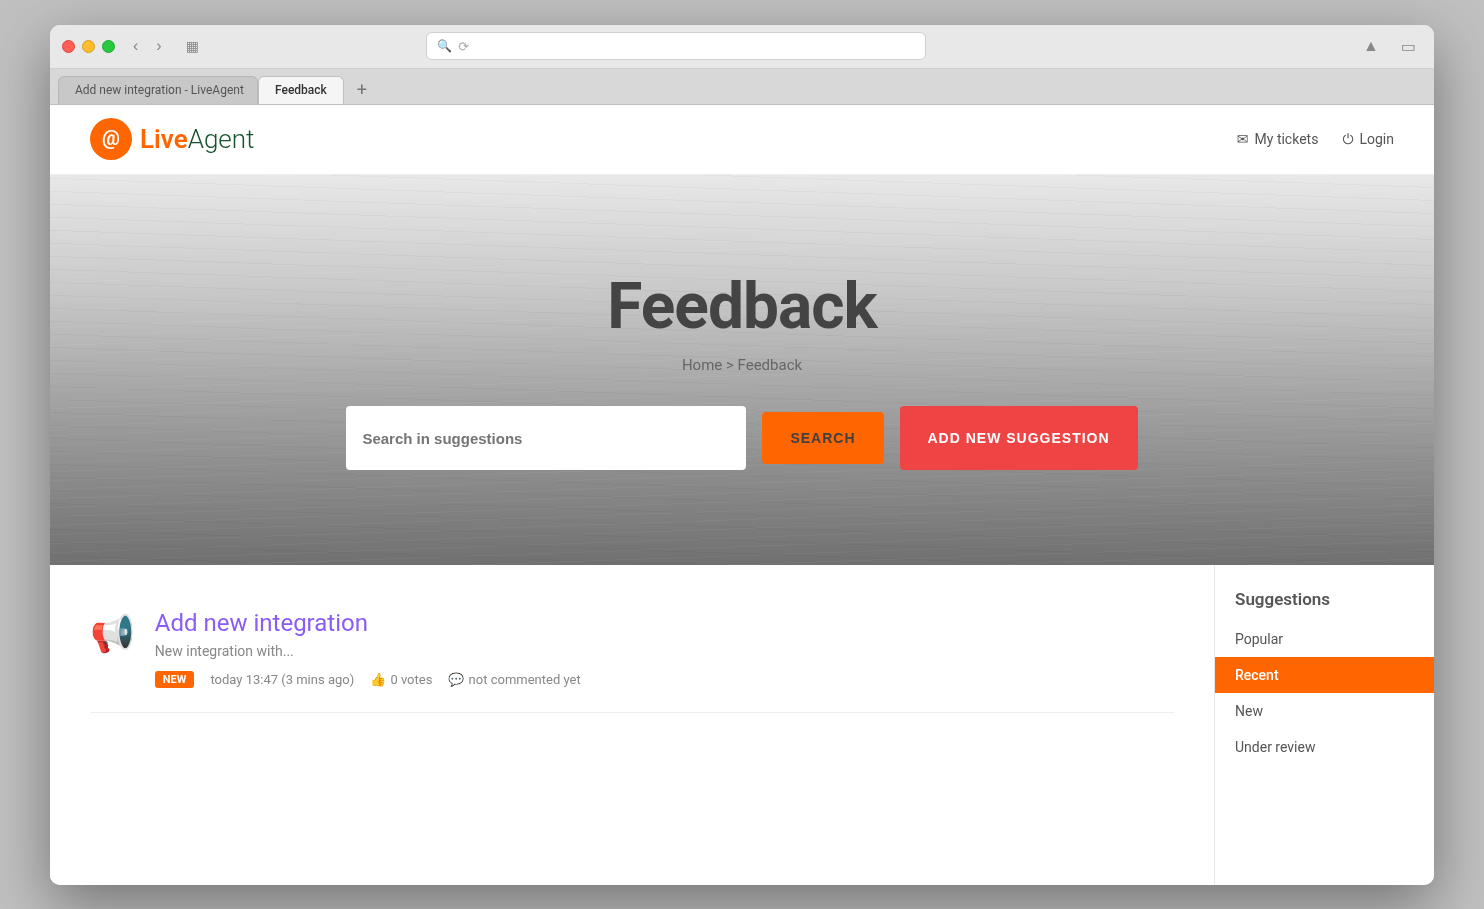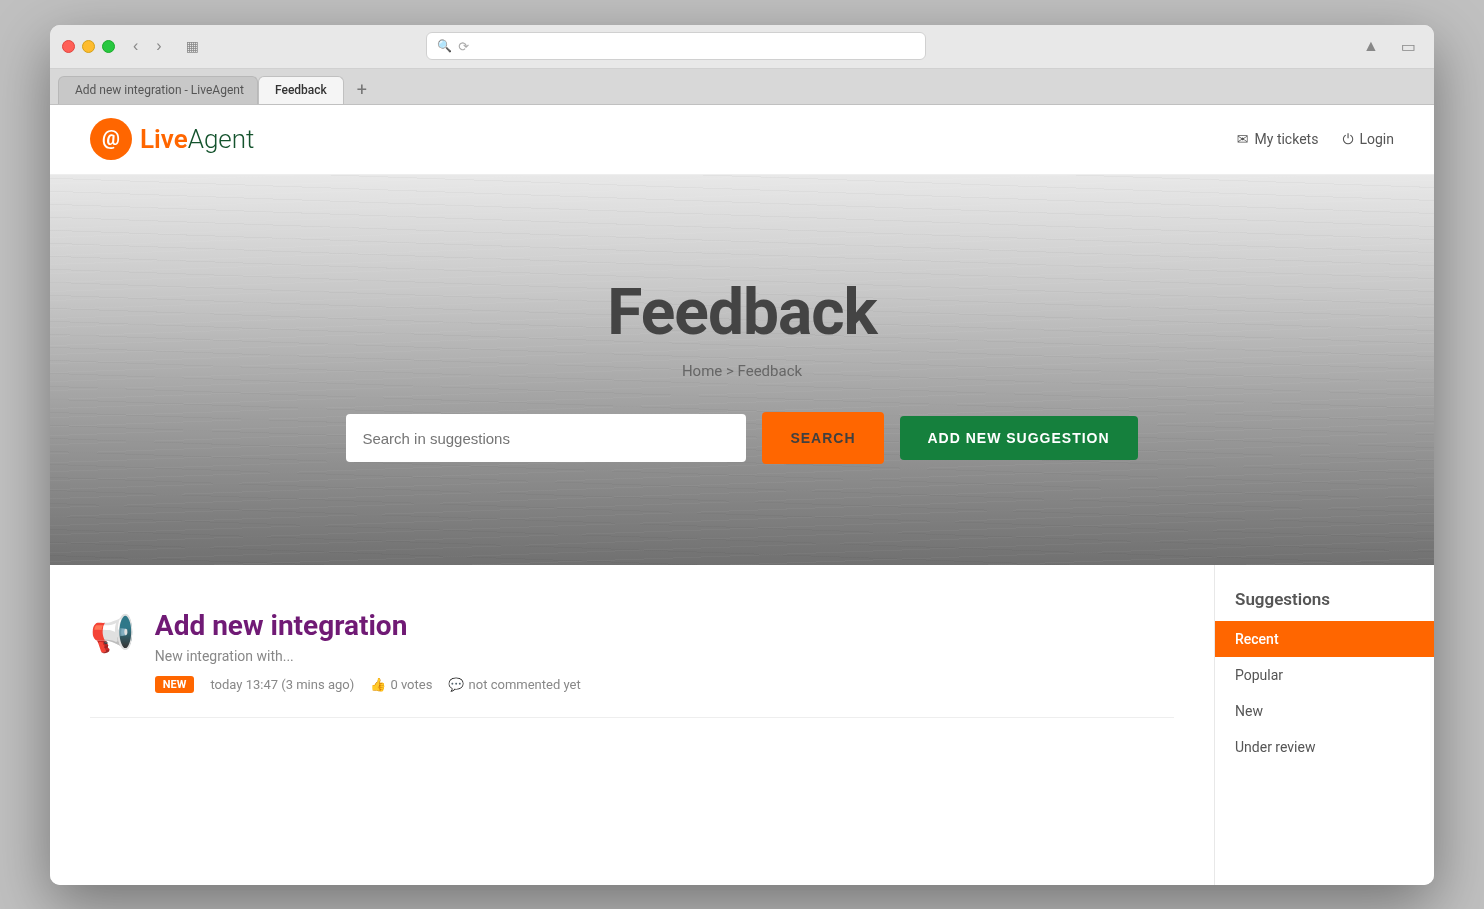--- a/index.html
+++ b/index.html
@@ -288,48 +288,49 @@
     .hero-search-row {
       display: flex;
       align-items: center;
       justify-content: center;
       gap: 16px;
       flex-wrap: wrap;
     }
 
     .search-input {
       width: 400px;
-      height: 48px;
+      height: 64px;
       border: none;
       border-radius: 4px;
       padding: 0 16px;
       font-size: 15px;
       color: #aaa;
       outline: none;
       background: white;
+      font-weight: bold;
     }
 
     .search-btn {
       height: 52px;
       padding: 0 28px;
       background: #f60;
       color: #404040;
       border: none;
       border-radius: 4px;
       font-size: 14px;
       font-weight: 700;
       letter-spacing: 1px;
       cursor: pointer;
       text-transform: uppercase;
     }
 
     .add-suggestion-btn {
-      height: 44px;
+      height: 64px;
       padding: 0 28px;
-      background: #15803d;
+      background: #ef4444;
       color: white;
       border: none;
       border-radius: 4px;
       font-size: 14px;
       font-weight: 700;
       letter-spacing: 1px;
       cursor: pointer;
       text-transform: uppercase;
     }
 
@@ -359,23 +360,23 @@
       color: #555;
       flex-shrink: 0;
       margin-top: 4px;
     }
 
     .suggestion-body {
       flex: 1;
     }
 
     .suggestion-title {
-      font-size: 28px;
-      font-weight: 700;
-      color: #701a75;
+      font-size: 24px;
+      font-weight: 400;
+      color: #8b5cf6;
       margin-bottom: 6px;
     }
 
     .suggestion-desc {
       font-size: 14px;
       color: #888;
       margin-bottom: 12px;
     }
 
     .suggestion-meta {
@@ -535,27 +536,27 @@
                 <span>💬</span>
                 <span>not commented yet</span>
               </span>
             </div>
           </div>
         </div>
       </div>
 
       <div class="sidebar">
         <div class="sidebar-title">Suggestions</div>
+        <div class="sidebar-item">
+          <span>Popular</span>
+        </div>
         <div class="sidebar-item active">
           <span>Recent</span>
         </div>
         <div class="sidebar-item">
-          <span>Popular</span>
-        </div>
-        <div class="sidebar-item">
           <span>New</span>
         </div>
         <div class="sidebar-item">
           <span>Under review</span>
         </div>
       </div>
 
     </div>
   </div>
 </div>

